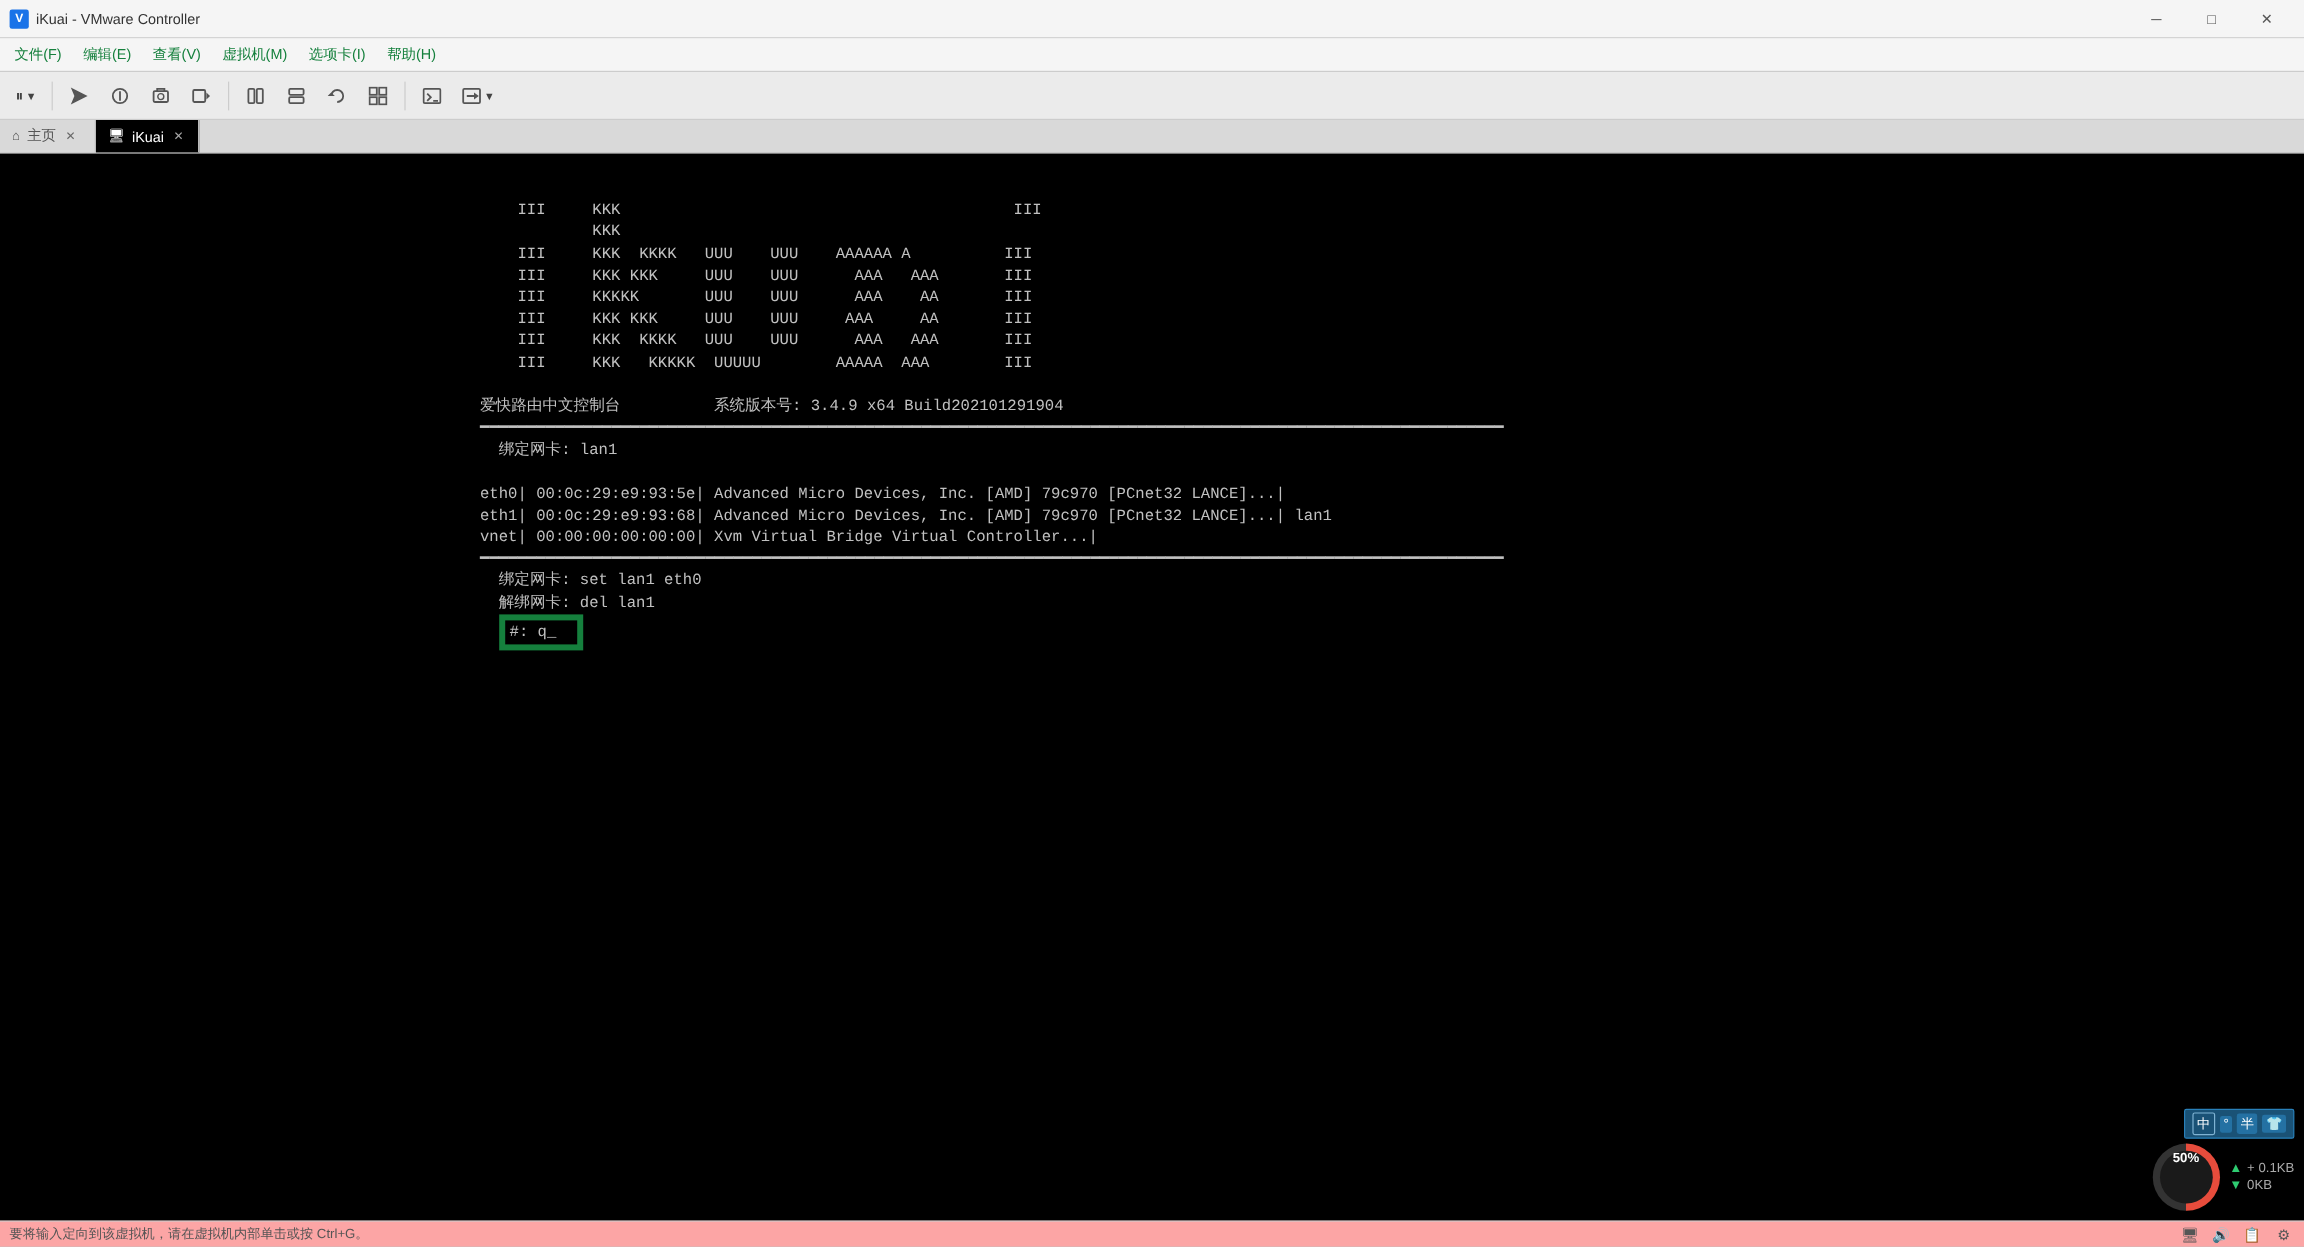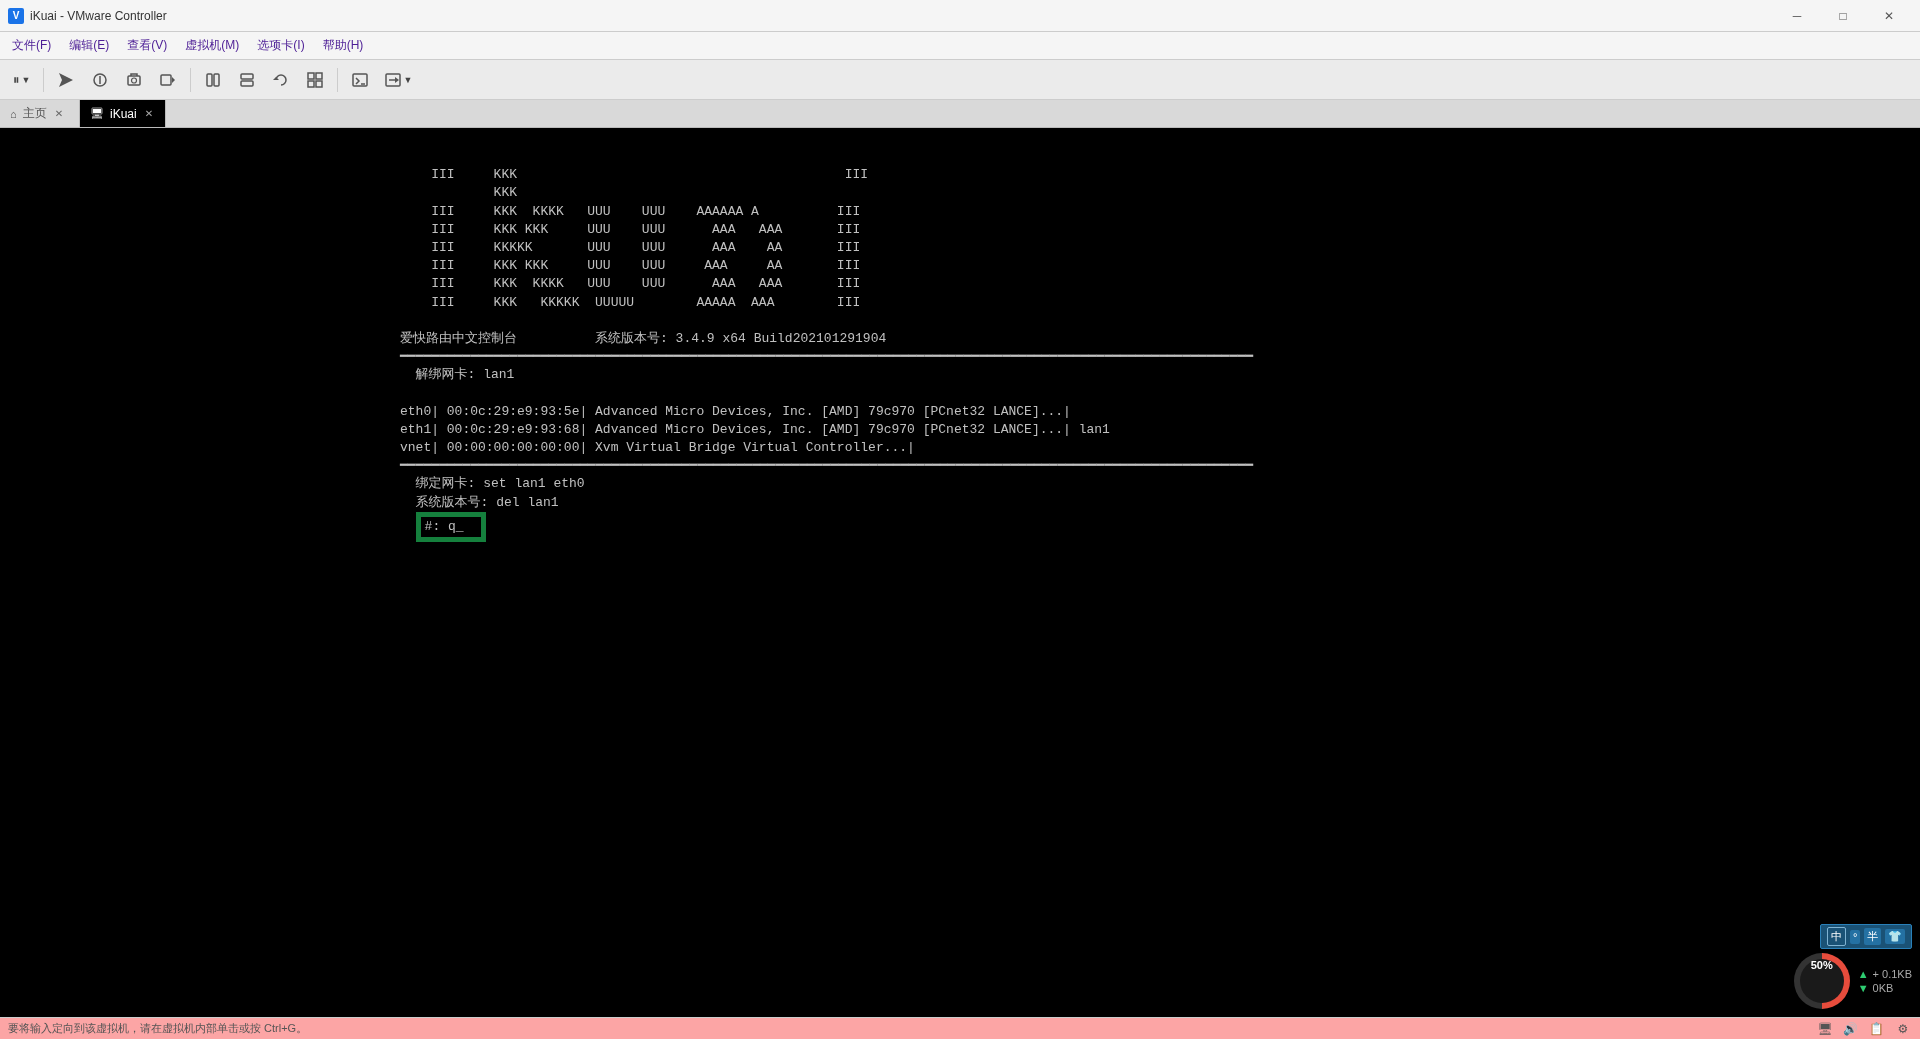--- a/index.html
+++ b/index.html
@@ -62,21 +62,21 @@
       align-items: center;
       background: #f5f5f5;
       border-bottom: 1px solid #ccc;
       height: 28px;
       padding: 0 4px;
       gap: 2px;
     }
     .menu-item {
       padding: 2px 8px;
       font-size: 12px;
-      color: #4c1d95;
+      color: #15803d;
       cursor: pointer;
       height: 24px;
       display: flex;
       align-items: center;
       border-radius: 2px;
     }
 
     
     #toolbar {
       display: flex;
@@ -411,28 +411,28 @@
 <span>            KKK</span>
 <span>    III     KKK  KKKK   UUU    UUU    AAAAAA A          III</span>
 <span>    III     KKK KKK     UUU    UUU      AAA   AAA       III</span>
 <span>    III     KKKKK       UUU    UUU      AAA    AA       III</span>
 <span>    III     KKK KKK     UUU    UUU     AAA     AA       III</span>
 <span>    III     KKK  KKKK   UUU    UUU      AAA   AAA       III</span>
 <span>    III     KKK   KKKKK  UUUUU        AAAAA  AAA        III</span>
 
 <span>爱快路由中文控制台</span>          <span>系统版本号: 3.4.9 x64 Build202101291904</span>
 ━━━━━━━━━━━━━━━━━━━━━━━━━━━━━━━━━━━━━━━━━━━━━━━━━━━━━━━━━━━━━━━━━━━━━━━━━━━━━━━━━━━━━━━━━━━━━━━━━━━━━━━━━━━━━
-  <span>解绑网卡: lan1</span>
+  <span>绑定网卡: lan1</span>
 
 <span>eth0| 00:0c:29:e9:93:5e| Advanced Micro Devices, Inc. [AMD] 79c970 [PCnet32 LANCE]...|</span>
 <span>eth1| 00:0c:29:e9:93:68| Advanced Micro Devices, Inc. [AMD] 79c970 [PCnet32 LANCE]...| lan1</span>
 <span>vnet| 00:00:00:00:00:00| Xvm Virtual Bridge Virtual Controller...|</span>
 ━━━━━━━━━━━━━━━━━━━━━━━━━━━━━━━━━━━━━━━━━━━━━━━━━━━━━━━━━━━━━━━━━━━━━━━━━━━━━━━━━━━━━━━━━━━━━━━━━━━━━━━━━━━━━
   <span>绑定网卡: set lan1 eth0</span>
-  <span>系统版本号: del lan1</span>
+  <span>解绑网卡: del lan1</span>
   <span style="border: 5px solid #15803d; padding: 1px 4px; display: inline-block; min-width: 70px;">#: q_</span>
     </div>
 
     <div id="status-overlay">
       <div id="lang-bar">
         <span class="lang-item active">中</span>
         <span class="lang-item">°</span>
         <span class="lang-item">半</span>
         <span class="lang-item">👕</span>
       </div>

